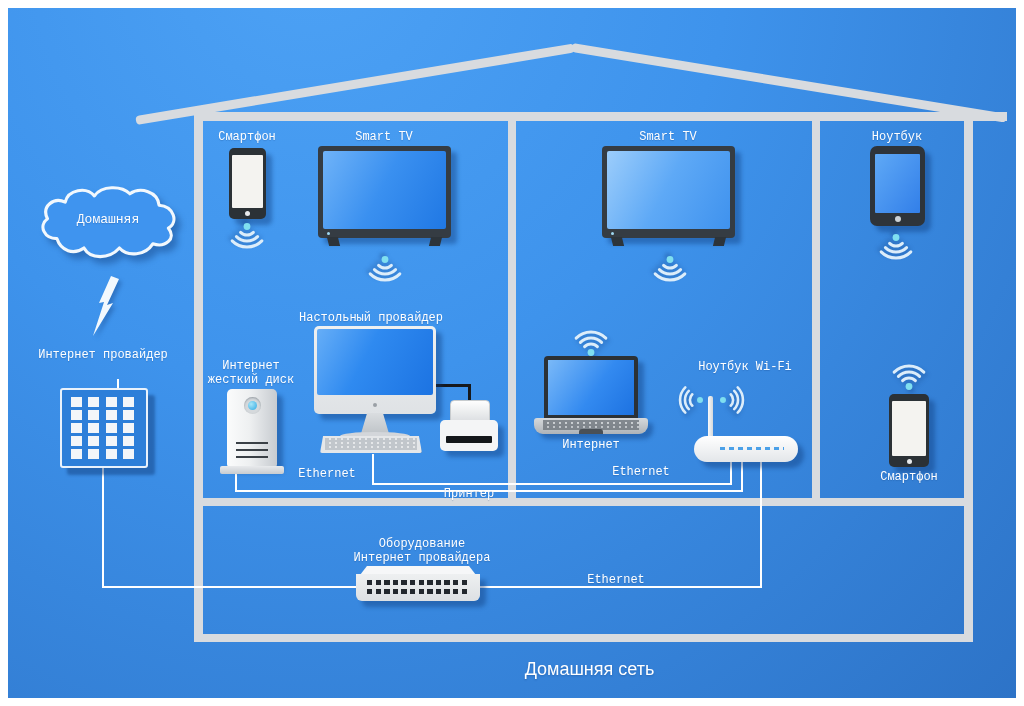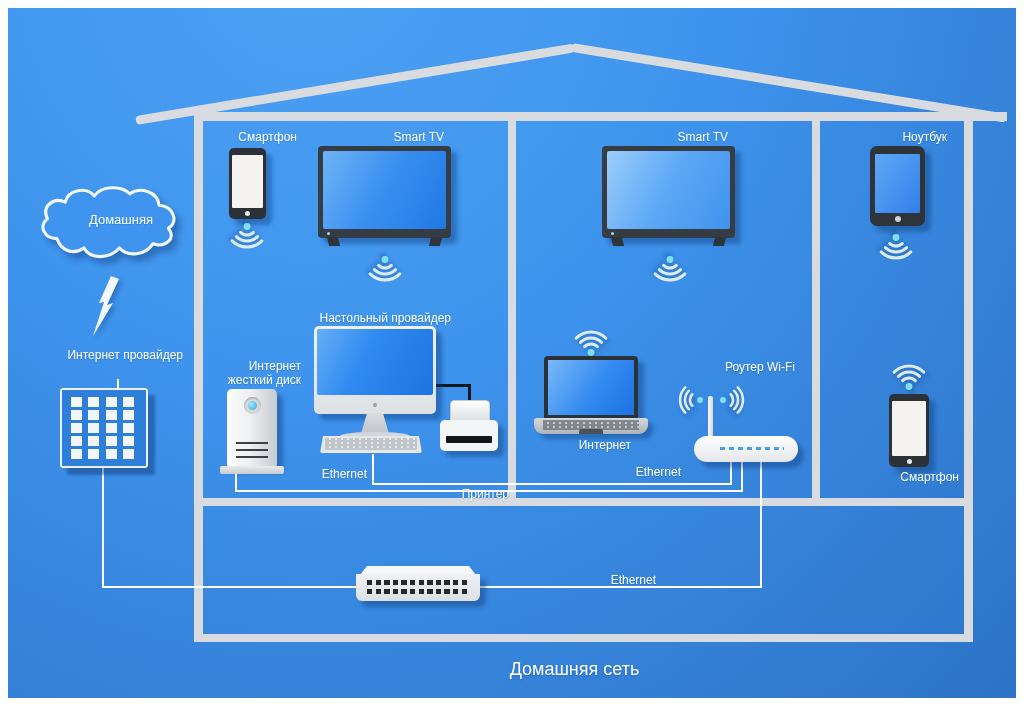--- a/index.html
+++ b/index.html
@@ -11,22 +11,22 @@
   #canvas{
     position:absolute;left:8px;top:8px;right:8px;bottom:8px;
     background:radial-gradient(ellipse at 30% -10%, #4da2f5 0%, #3e93ec 42%, #2d73c7 100%);
     overflow:hidden;
   }
   .abs{position:absolute;}
   
   .beam{position:absolute;background:#d8dbdf;}
   .slope{position:absolute;height:9px;background:#d8dbdf;border-radius:4px;transform-origin:left center;}
   
-  .lbl{position:absolute;color:#ffffff;font-size:12px;line-height:14px;text-align:right;
-       text-shadow:0 1px 1px rgba(20,60,120,0.25);white-space:nowrap;}
+  .lbl{position:absolute;color:#ffffff;font-size:12px;line-height:14px;text-align:center;
+       text-shadow:0 1px 1px rgba(20,60,120,0.25);white-space:nowrap;font-family:Liberation Mono, monospace;}
   .title{position:absolute;color:#ffffff;font-size:18px;text-align:center;
          text-shadow:0 1px 2px rgba(15,50,110,0.3);}
   
   .wire{position:absolute;background:#ffffff;}
   .darkwire{position:absolute;background:#17191c;}
   
   .shadowed{box-shadow:6px 6px 4px rgba(13,55,118,0.40);}
   .phone{position:absolute;background:#2b3136;border-radius:5px;}
   .phone .scr{position:absolute;left:3px;right:3px;top:7px;bottom:11px;background:#f4f3f0;border-radius:1px;}
   .phone .home{position:absolute;left:50%;bottom:3px;width:5px;height:5px;margin-left:-2.5px;border-radius:50%;background:#e8eaec;}
@@ -227,21 +227,21 @@
       </svg>
   <div class="lapscr shadowed" style="left:536px;top:348px;width:94px;height:63px;">
     <div class="scr"></div>
   </div>
   <div class="lapbase" style="left:526px;top:410px;width:114px;height:16px;box-shadow:5px 5px 4px rgba(13,55,118,0.4);">
     <div class="keys"></div>
         <div class="hinge"></div>
   </div>
   <div class="lbl" style="left:543px;top:430px;width:80px;">Интернет</div>
 
-  <div class="lbl" style="left:687px;top:352px;width:100px;">Роутер Wi-Fi</div>
+  <div class="lbl" style="left:687px;top:352px;width:100px;">Ноутбук Wi-Fi</div>
   <div class="antenna" style="left:700px;top:388px;width:5px;height:42px;"></div>
   <div class="wdot" style="left:689px;top:389px;"></div>
   <div class="wdot" style="left:712px;top:389px;"></div>
   <svg class="wifi" style="left:666px;top:374px;" width="20" height="36">
         <use href="#sidewaves"></use>
       </svg>
   <svg class="wifi" style="left:721px;top:374px;transform:scaleX(-1);" width="20" height="36">
         <use href="#sidewaves"></use>
       </svg>
   <div class="router shadowed" style="left:686px;top:428px;width:104px;height:26px;">
@@ -261,23 +261,27 @@
 
   <svg class="wifi" style="left:881px;top:350px;" width="40" height="34">
         <use href="#wifi"></use>
       </svg>
   <div class="phone shadowed" style="left:881px;top:386px;width:40px;height:73px;">
     <div class="scr"></div>
         <div class="home"></div>
   </div>
   <div class="lbl" style="left:851px;top:462px;width:100px;">Смартфон</div>
 
+  <div class="lbl" style="left:334px;top:529px;width:160px;">
+    <span>Оборудование</span><br>
+    <span>Интернет провайдера</span>
+  </div>
   <div class="swtop" style="left:352px;top:558px;width:116px;height:9px;"></div>
   <div class="swfront shadowed" style="left:348px;top:566px;width:124px;height:27px;">
     <div class="row" style="top:6px;"></div>
     <div class="row" style="top:15px;"></div>
   </div>
   <div class="lbl" style="left:568px;top:565px;width:80px;">Ethernet</div>
 
-  <div class="title" style="left:177px;top:651px;width:779px;">Домашняя сеть</div>
+  <div class="title" style="left:192px;top:651px;width:779px;">Домашняя сеть</div>
 
 </div>
 </div>
 
 </body></html>

